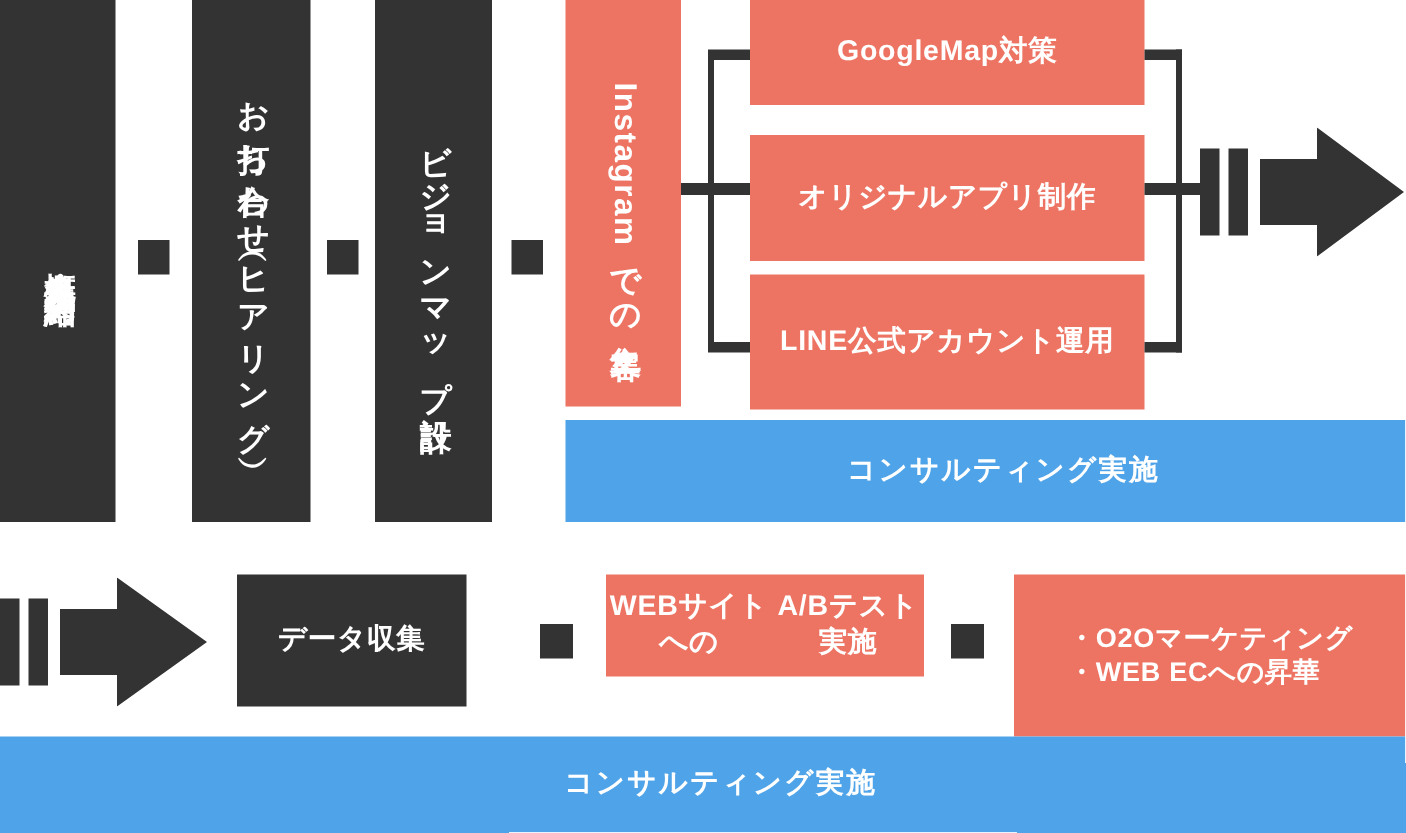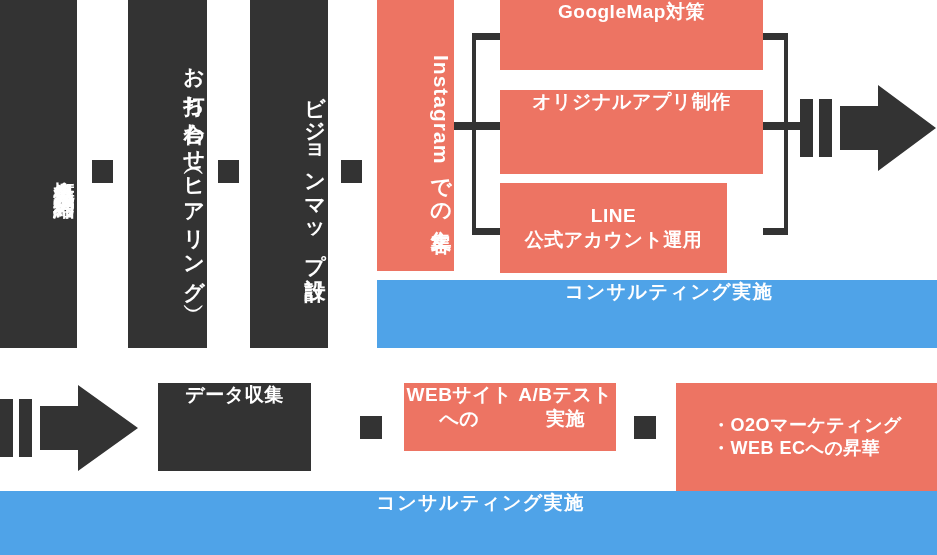--- a/index.html
+++ b/index.html
@@ -16,20 +16,21 @@
     height: 555px;
     background: #ffffff;
     overflow: hidden;
   }
 
   
   .blk {
     position: absolute;
     box-sizing: border-box;
     display: flex;
+    align-items: center;
     justify-content: center;
     color: #ffffff;
     font-weight: bold;
     line-height: 1.28;
     text-align: center;
   }
   .dark  { background: #333333; }
   .pink  { background: #ED7463; }
   .blue  { background: #4FA3E8; }
 
@@ -115,21 +116,21 @@
   <div class="ln" style="left:472px; top:228px; width:28px; height:7px;"></div>
 
   <div class="blk pink box-label" style="left:500px; top:0px;   width:263px; height:70px;">
     <span>GoogleMap対策</span>
   </div>
 
   <div class="blk pink box-label" style="left:500px; top:90px;  width:263px; height:84px;">
     <span>オリジナルアプリ制作</span>
   </div>
 
-  <div class="blk pink box-label" style="left:500px; top:183px; width:227px; height:90px; flex-direction:column;">
+  <div class="blk pink box-label" style="left:500px; top:183px; width:263px; height:90px; flex-direction:row;">
     <span>LINE</span>
     <span>公式アカウント運用</span>
   </div>
 
   <div class="ln" style="left:784px; top:33px; width:4px; height:202px;"></div>
   <div class="ln" style="left:763px; top:33px;  width:25px; height:7px;"></div>
   <div class="ln" style="left:763px; top:122px; width:25px; height:8px;"></div>
   <div class="ln" style="left:763px; top:228px; width:25px; height:7px;"></div>
   <div class="ln" style="left:788px; top:122px; width:20px; height:8px;"></div>
 

